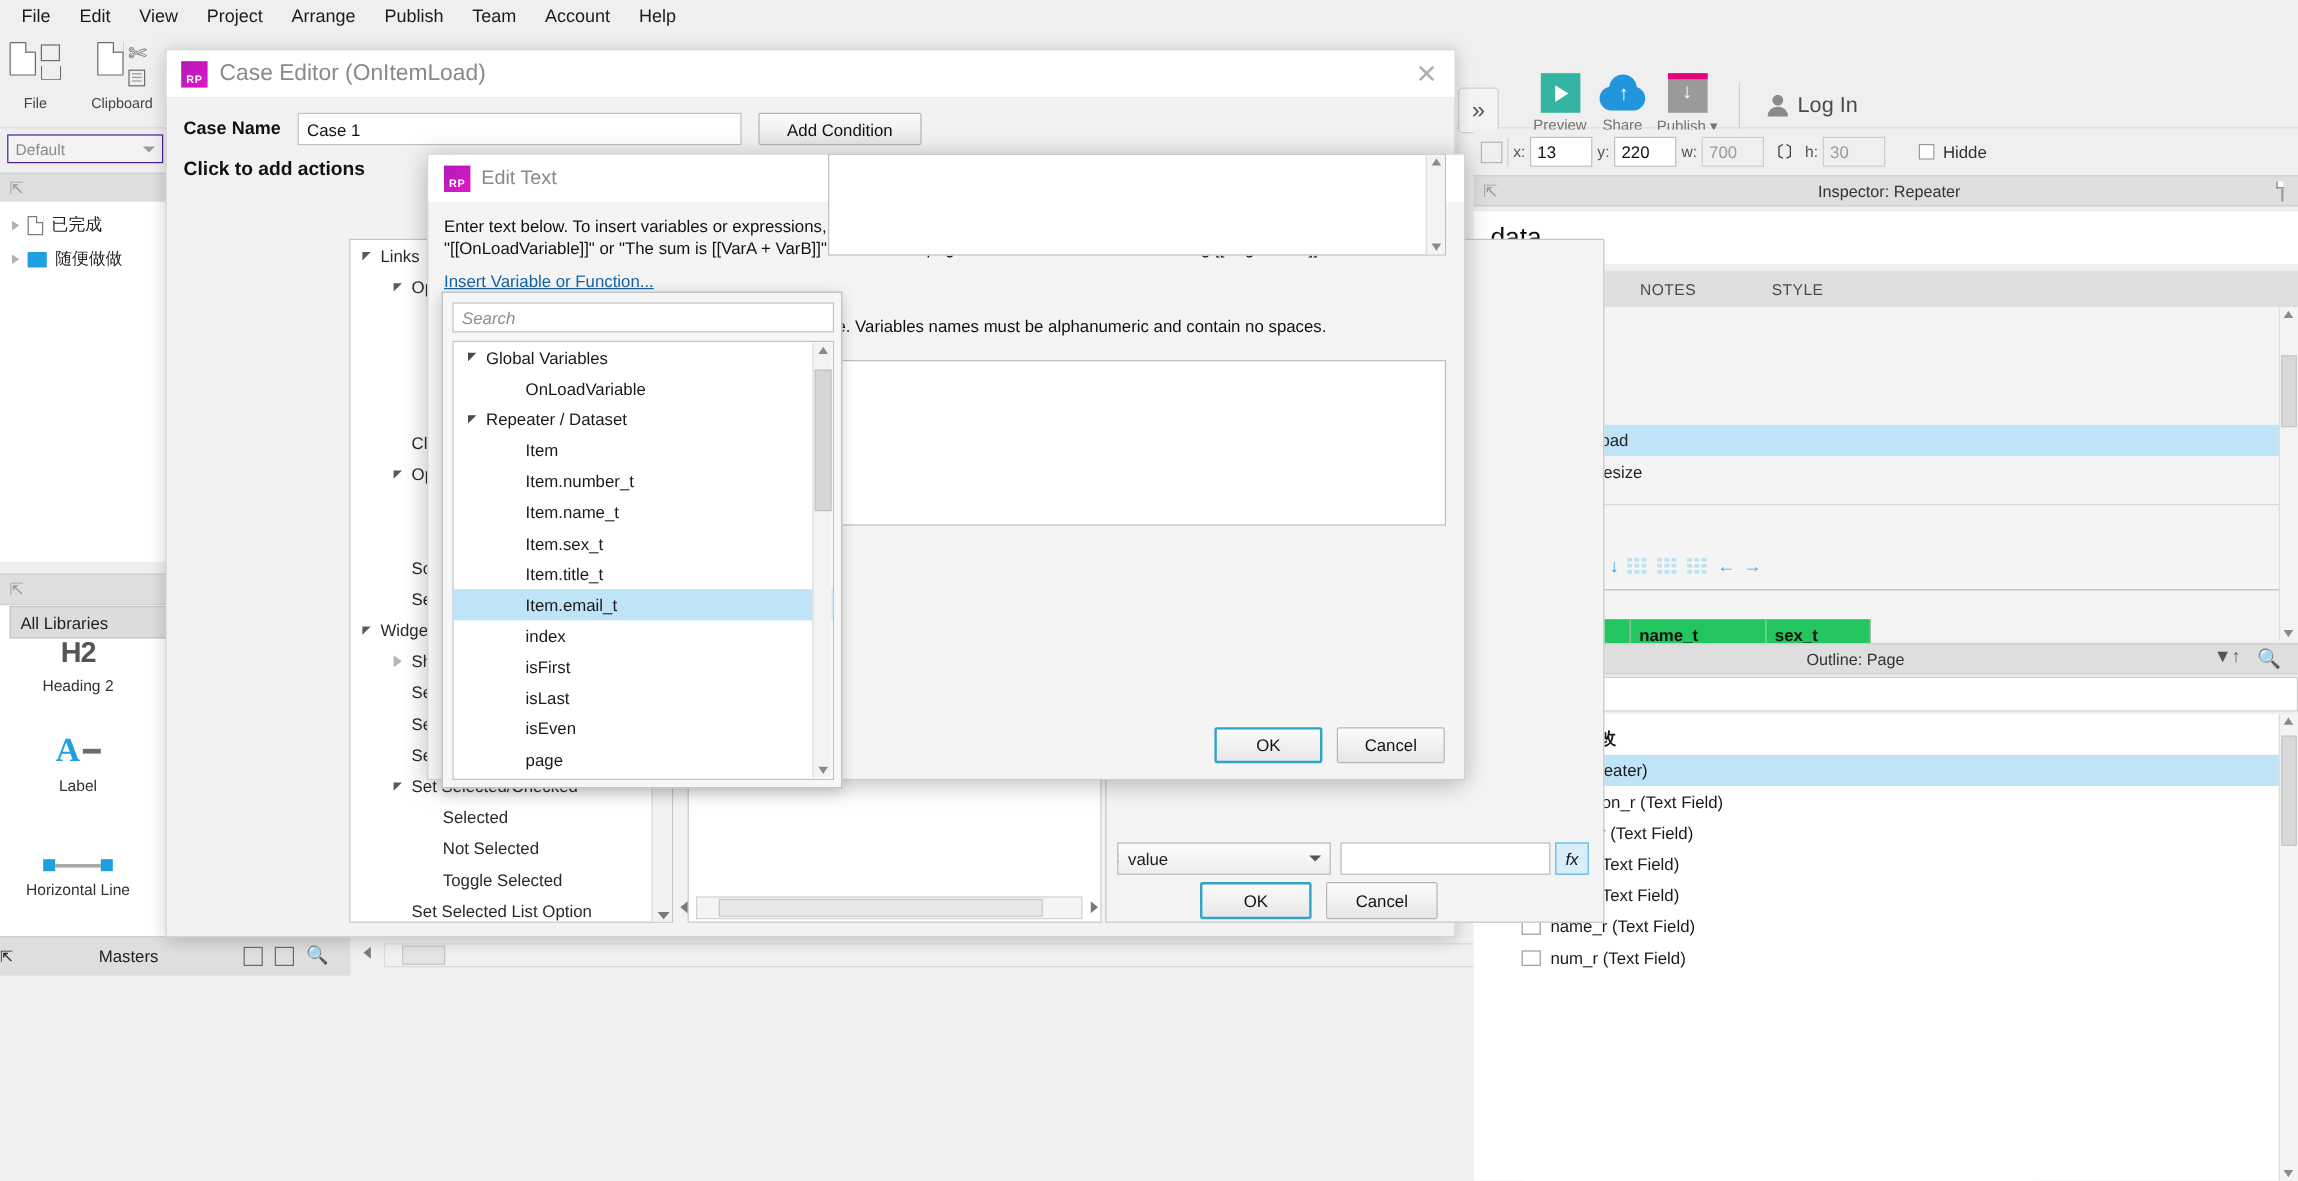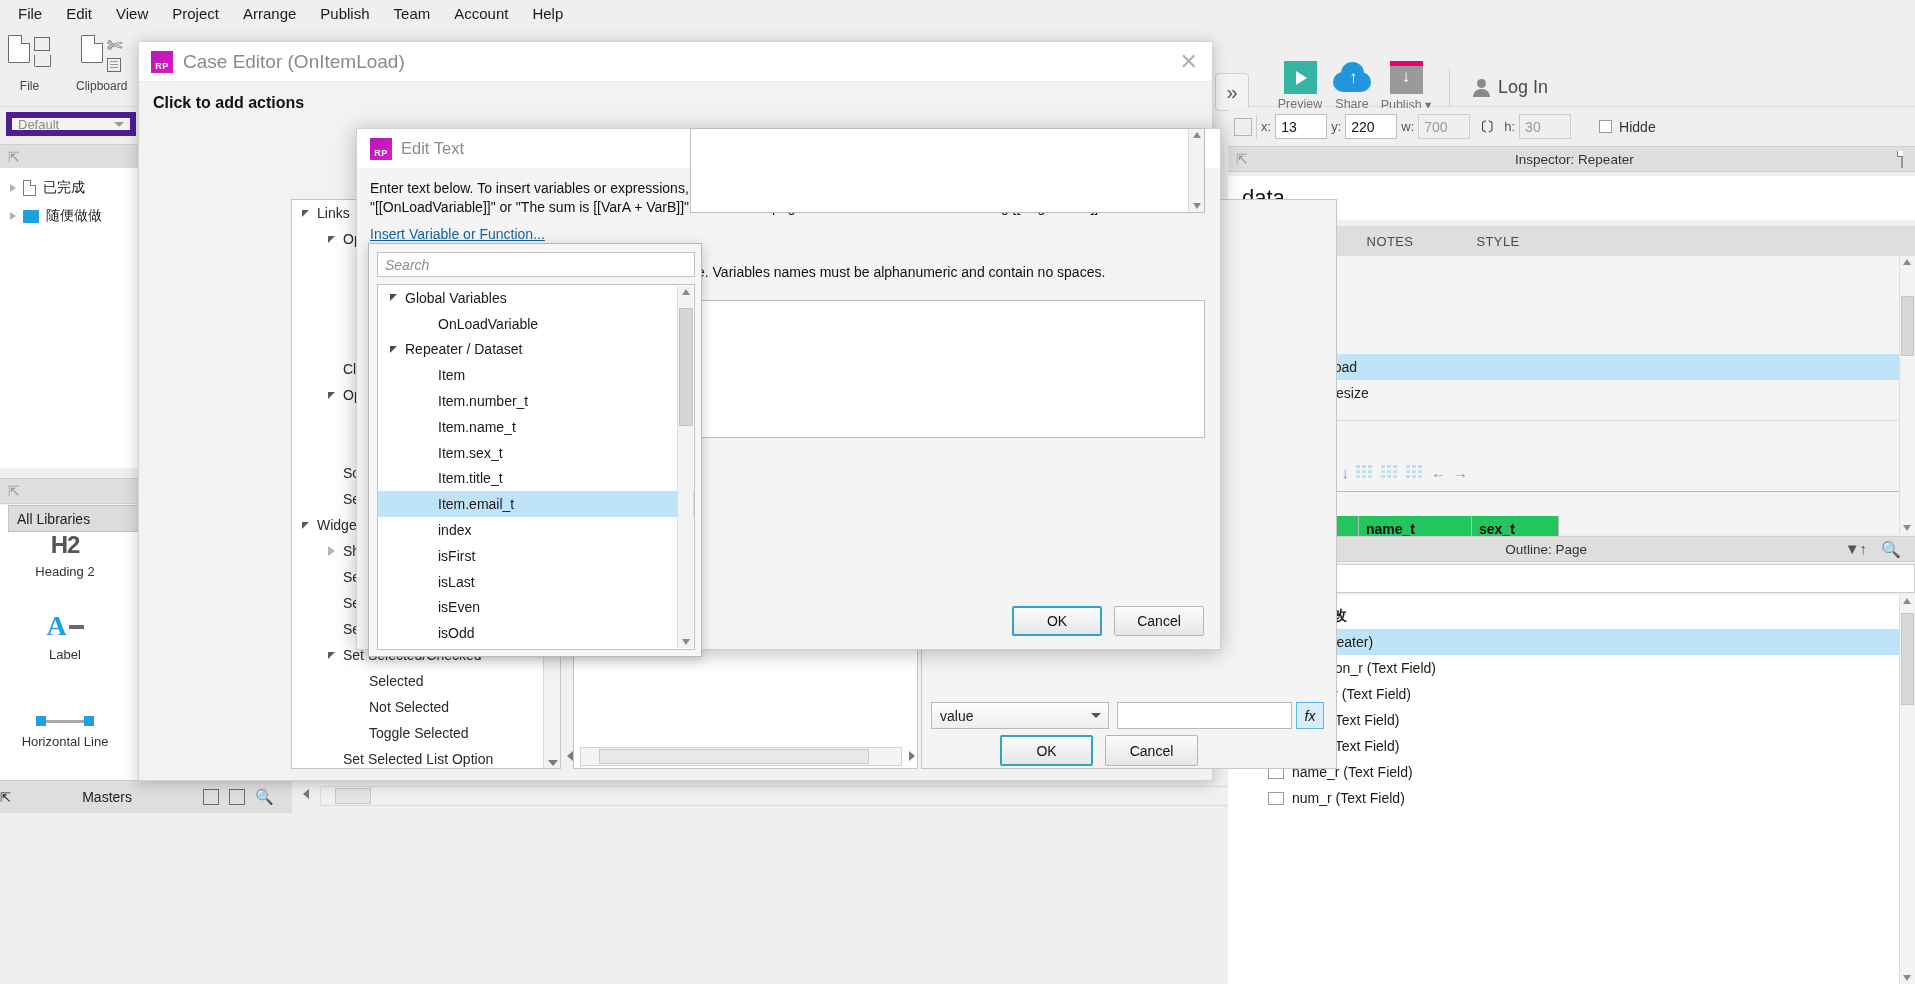--- a/index.html
+++ b/index.html
@@ -56,21 +56,21 @@
   .ico-publish .dn { position:absolute; left:0; right:0; top:6px; color:#fff; font-size:17px; text-align:center; }
   .sep-v { position:absolute; top:42px; width:1px; height:38px; background:#cfcfcf; }
   .login { position:absolute; top:50px; display:flex; align-items:center; gap:8px; color:#4a4a4a; font-size:18px; }
   .login .av { width:17px; height:17px; position:relative; }
   .login .av:before { content:""; position:absolute; left:4px; top:0; width:9px; height:9px; border-radius:50%; background:#8a8a8a;}
   .login .av:after { content:""; position:absolute; left:0; top:10px; width:17px; height:8px; border-radius:8px 8px 0 0; background:#8a8a8a;}
 
   
   .style-dd {
     position: absolute; left: 6px; top: 112px; width: 130px; height: 24px;
-    background: #f3f3f3; border: 6px solid #4c1d95; display: flex;
+    background: #f3f3f3; border: 1px solid #4c1d95; display: flex;
     align-items: center; padding: 0 6px; color: #8a8a8a; font-size: 13px;
   }
   .style-dd .arr { margin-left: auto; width:0;height:0;border-left:5px solid transparent;border-right:5px solid transparent;border-top:5px solid #9a9a9a; }
 
   
   .panel-hd {
     position: absolute; background: #dedede; border-top: 1px solid #cfcfcf;
     border-bottom: 1px solid #cfcfcf; display: flex; align-items: center;
     color: #333; font-size: 13.5px;
   }
@@ -497,20 +497,25 @@
       <span style="position:absolute;top:18px;left:1px;width:13px;height:92px;background:#d8d8d8;border:1px solid #c6c6c6;"></span>
     </div>
   </div>
 
   <div class="dlg-case">
     <div class="dlg-title">
       <span class="rp-logo">RP</span>
       <span class="t">Case Editor (OnItemLoad)</span>
       <span class="dlg-close">✕</span>
     </div>
+    <div class="case-row">
+      <span class="lab">Case Name</span>
+      <span class="case-name-inp">Case 1</span>
+      <span class="btn" style="width:136px;height:27px;">Add Condition</span>
+    </div>
     <div class="click-add">Click to add actions</div>
 
     <div class="act-tree" id="acttree">
       <div class="act-scroll">
           <span class="dn"></span>
         </div>
     <div class="act-row" style="padding-left: 10px;">
           <span class="act-tri"></span>
           <span>Links</span>
         </div>
@@ -703,18 +708,18 @@
         <div class="var-row">
           <span style="display: inline-block; width: 60px;"></span>
           <span>isLast</span>
         </div>
         <div class="var-row">
           <span style="display: inline-block; width: 60px;"></span>
           <span>isEven</span>
         </div>
         <div class="var-row">
           <span style="display: inline-block; width: 60px;"></span>
-          <span>isOdd</span>
+          <span>page</span>
         </div>
       </div>
   </div>
 
 </div>
 
 </body></html>

